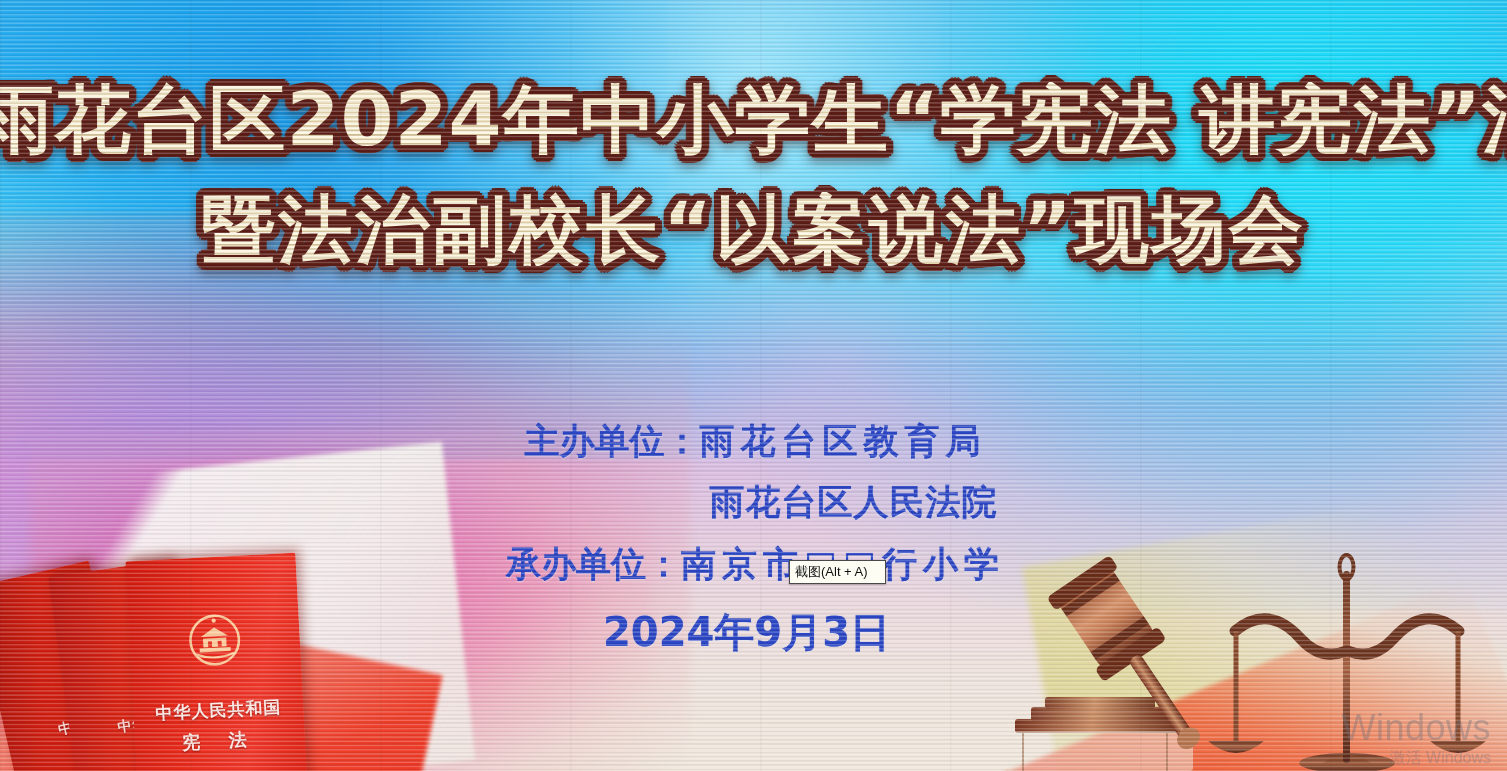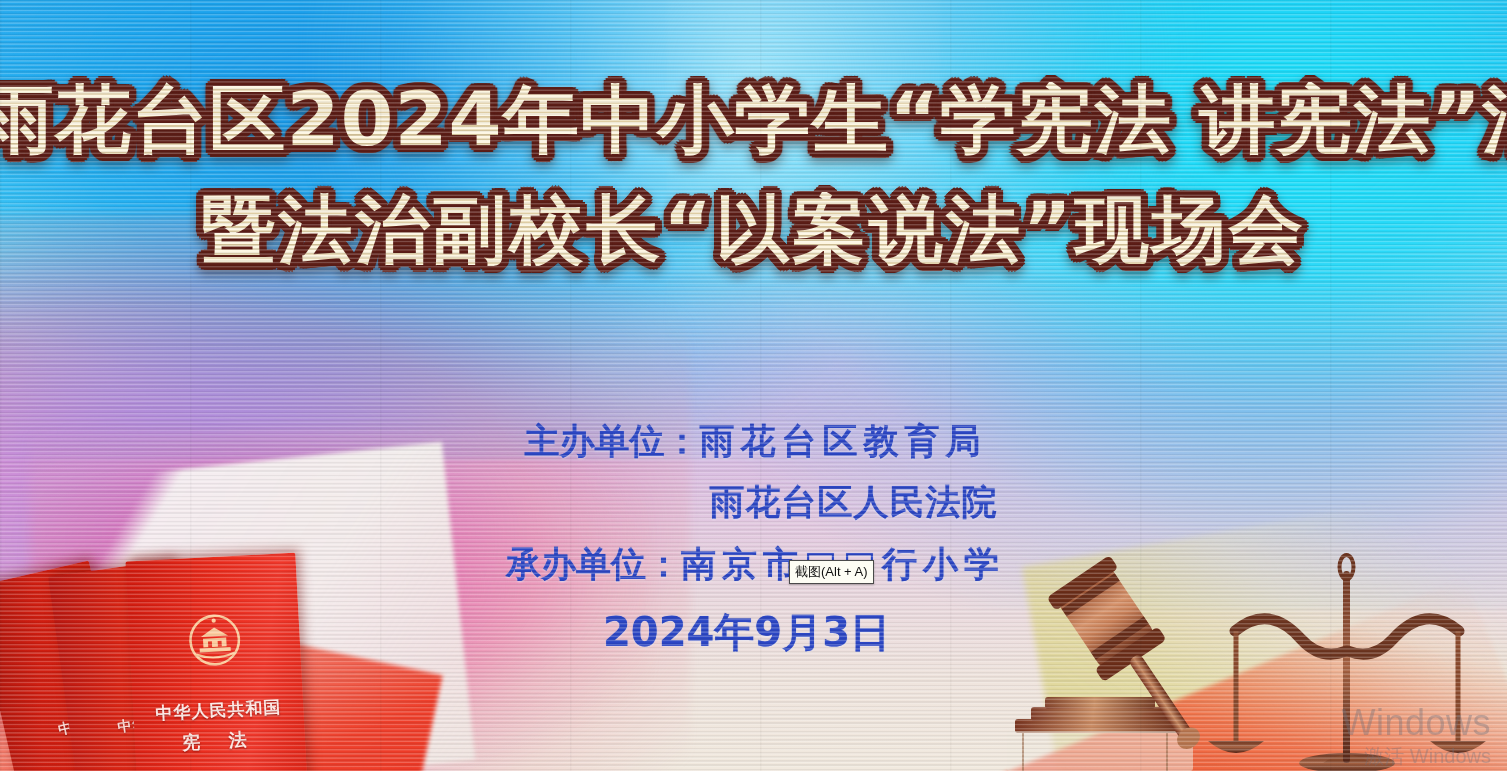--- a/index.html
+++ b/index.html
@@ -385,37 +385,37 @@
     pointer-events: none;
     line-height: 1.1;
   }
   .win-watermark .wm-main {
     font-size: 36px;
     font-weight: 400;
     letter-spacing: 0.5px;
     color: rgba(110,110,122,0.38);
   }
   .win-watermark .wm-sub {
-    font-size: 20px;
+    font-size: 16px;
     color: rgba(110,110,122,0.34);
     margin-top: 2px;
   }
 
   
   .snip-tooltip {
     position: absolute;
     left: 789px;
     top: 560px;
     background: #fdfdf4;
     border: 1px solid #4a4a4a;
     color: #101010;
     font-family: "Liberation Sans", "DejaVu Sans", sans-serif;
     font-size: 13px;
     line-height: 1;
-    padding: 4px 5px 5px 5px;
+    padding: 4px 17px 5px 5px;
     white-space: nowrap;
     box-shadow: 0 1px 2px rgba(0,0,0,0.25);
     z-index: 40;
   }
 </style>
 </head>
 <body>
 
 <div id="screen">
 

